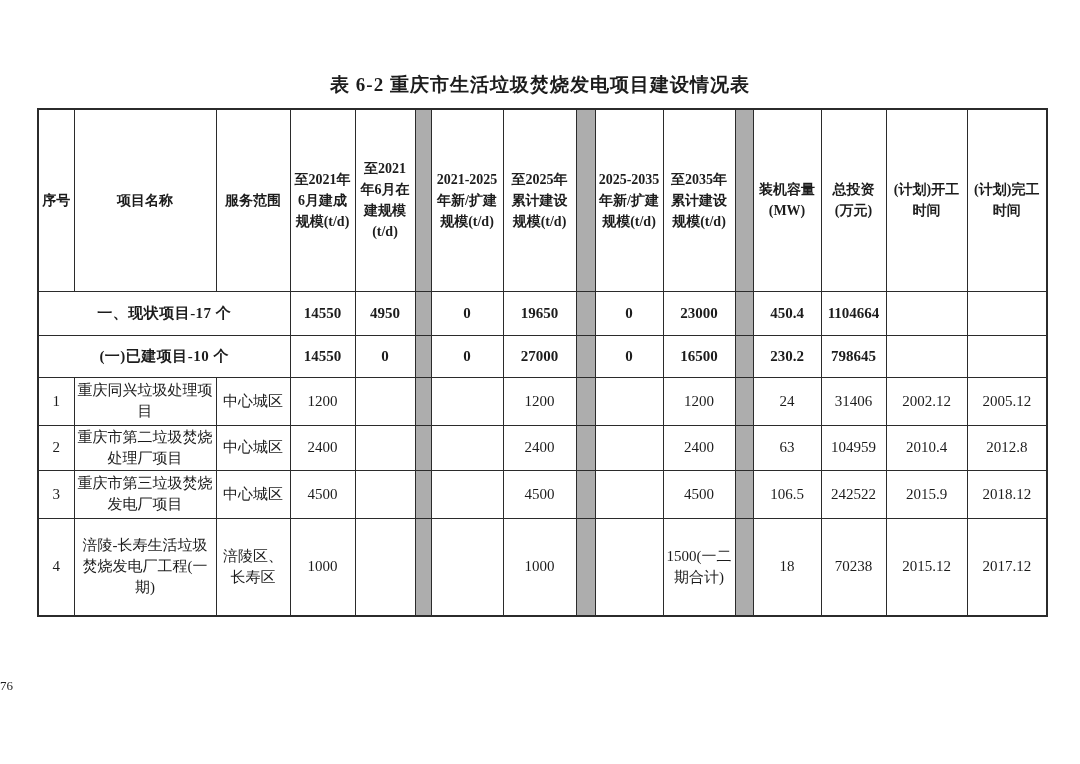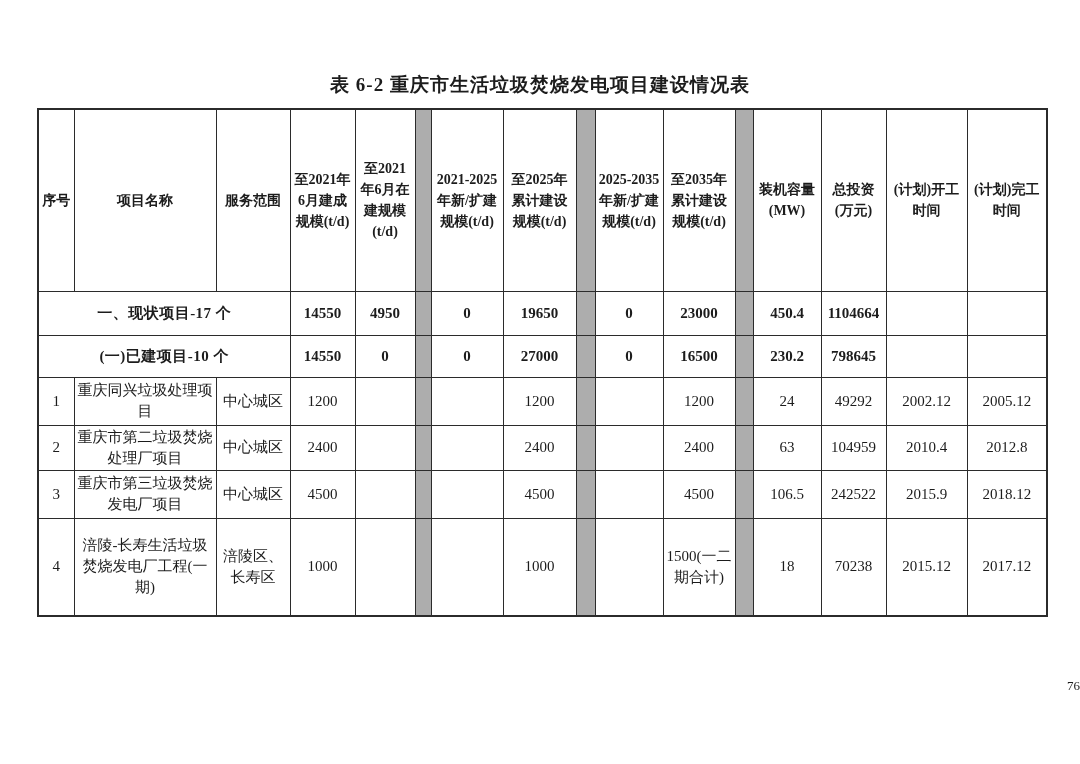--- a/index.html
+++ b/index.html
@@ -61,21 +61,21 @@
   td.rowlabel {
     text-align: left;
     padding-left: 10px;
     letter-spacing: 0.5px;
   }
   td.invest { padding: 0 11px; }
 
   .page-number {
     position: absolute;
     top: 678px; left: 0; width: 1080px;
-    text-align: right;
+    text-align: left;
     font-size: 13px;
   }
 </style>
 </head>
 <body>
 
 <div class="page">
 
   <div class="doc-title">表 6-2 重庆市生活垃圾焚烧发电项目建设情况表</div>
 
@@ -160,21 +160,21 @@
       <td>1200</td>
       <td></td>
       <td class="sep"></td>
       <td></td>
       <td>1200</td>
       <td class="sep"></td>
       <td></td>
       <td>1200</td>
       <td class="sep"></td>
       <td>24</td>
-      <td class="invest">49292</td>
+      <td class="invest">31406</td>
       <td>2002.12</td>
       <td>2005.12</td>
     </tr>
 
     <tr class="project-row h-r2">
       <td>2</td>
       <td>重庆市第二垃圾焚烧处理厂项目</td>
       <td>中心城区</td>
       <td>2400</td>
       <td></td>

